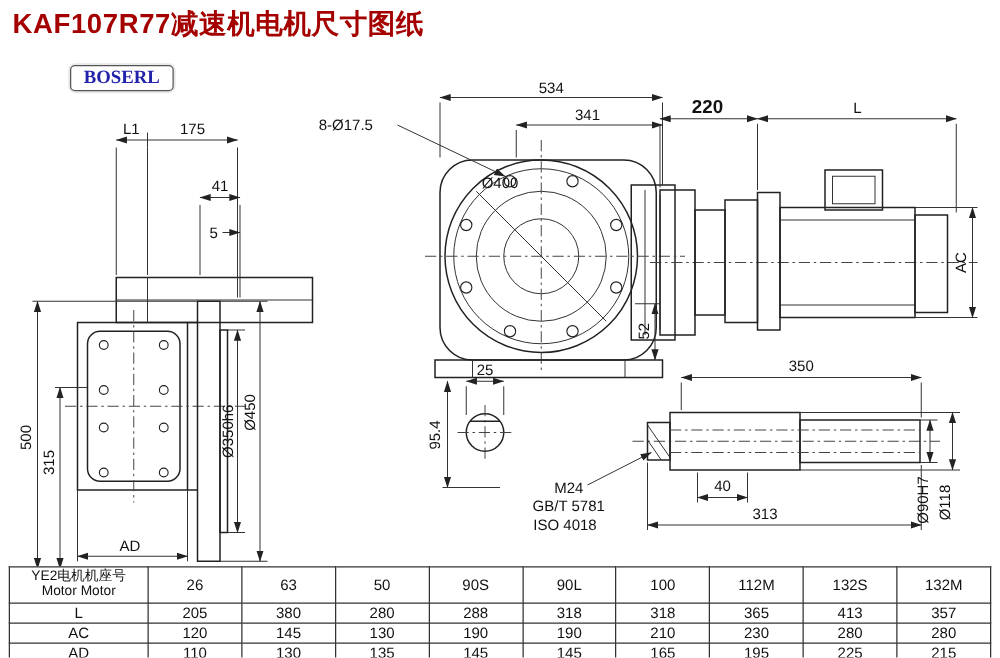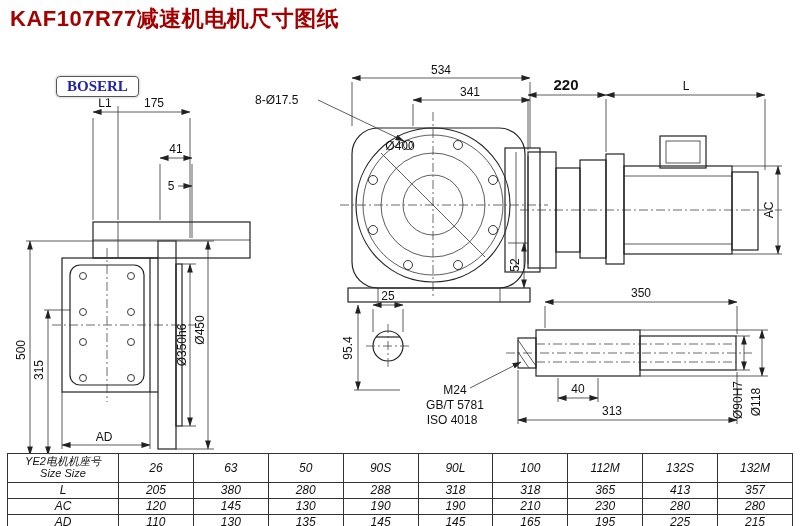--- a/index.html
+++ b/index.html
@@ -2,32 +2,32 @@
 <html><head>
 <meta charset="utf-8">
 <style>
   html,body { margin:0; padding:0; }
   body { width:800px; height:526px; background:#fff; position:relative; overflow:hidden;
          font-family:"Liberation Sans", sans-serif; }
   .title { position:absolute; top:4px; left:10px; font-size:22px; font-weight:bold;
            color:#a40000; letter-spacing:0.5px; white-space:nowrap; }
   .logo { position:absolute; top:52px; left:56px; border:1px solid #555; border-radius:4px;
           padding:1px 10px; color:#2222aa; font-family:"Liberation Serif", serif;
-          font-weight:bold; font-size:15px; box-shadow:0 0 0 1.5px #e8e8e8;margin-top:24px; }
+          font-weight:bold; font-size:15px; box-shadow:0 0 0 1.5px #e8e8e8; }
   svg { position:absolute; top:0; left:0; }
   svg text { font-family:"Liberation Sans", sans-serif; font-size:12px; fill:#111; }
   svg text.big { font-size:15px; font-weight:bold; }
   .s    { stroke:#222; stroke-width:1.2; fill:none; }
   .thin { stroke:#333; stroke-width:0.8; fill:none; }
   .dash { stroke:#444; stroke-width:0.8; fill:none; stroke-dasharray:9 3 2 3; }
   .hole { stroke:#222; stroke-width:0.9; fill:none; }
   table.dims { position:absolute; top:453px; left:7px; width:786px; border-collapse:collapse;
                table-layout:fixed; font-size:12px; color:#111; }
   .dims th, .dims td { border:1px solid #333; text-align:center; padding:0; height:15px;
-                       line-height:1.05; font-weight:normal; overflow:hidden;font-style:italic; }
+                       line-height:1.05; font-weight:normal; overflow:hidden; }
   .dims thead th { height:28px; }
   .dims .hcell div { font-size:11px; }
 </style>
 </head>
 <body>
 
 <svg width="800" height="453" viewBox="0 0 800 453">
   <defs>
     <marker id="arr" viewBox="0 0 10 10" refX="9.5" refY="5" markerWidth="9" markerHeight="9" orient="auto-start-reverse" markerUnits="userSpaceOnUse">
       <path d="M0,1.8 L10,5 L0,8.2 Z" fill="#222"></path>
@@ -223,21 +223,21 @@
 </svg>
 
 <div class="title">KAF107R77减速机电机尺寸图纸</div>
 <div class="logo">BOSERL</div>
 
 <table class="dims">
   <thead>
     <tr>
       <th class="hcell" style="width:110px">
         <div>YE2电机机座号</div>
-        <div>Size Size</div>
+        <div>Motor Motor</div>
       </th>
     <th>26</th>
         <th>63</th>
         <th>50</th>
         <th>90S</th>
         <th>90L</th>
         <th>100</th>
         <th>112M</th>
         <th>132S</th>
         <th>132M</th>

